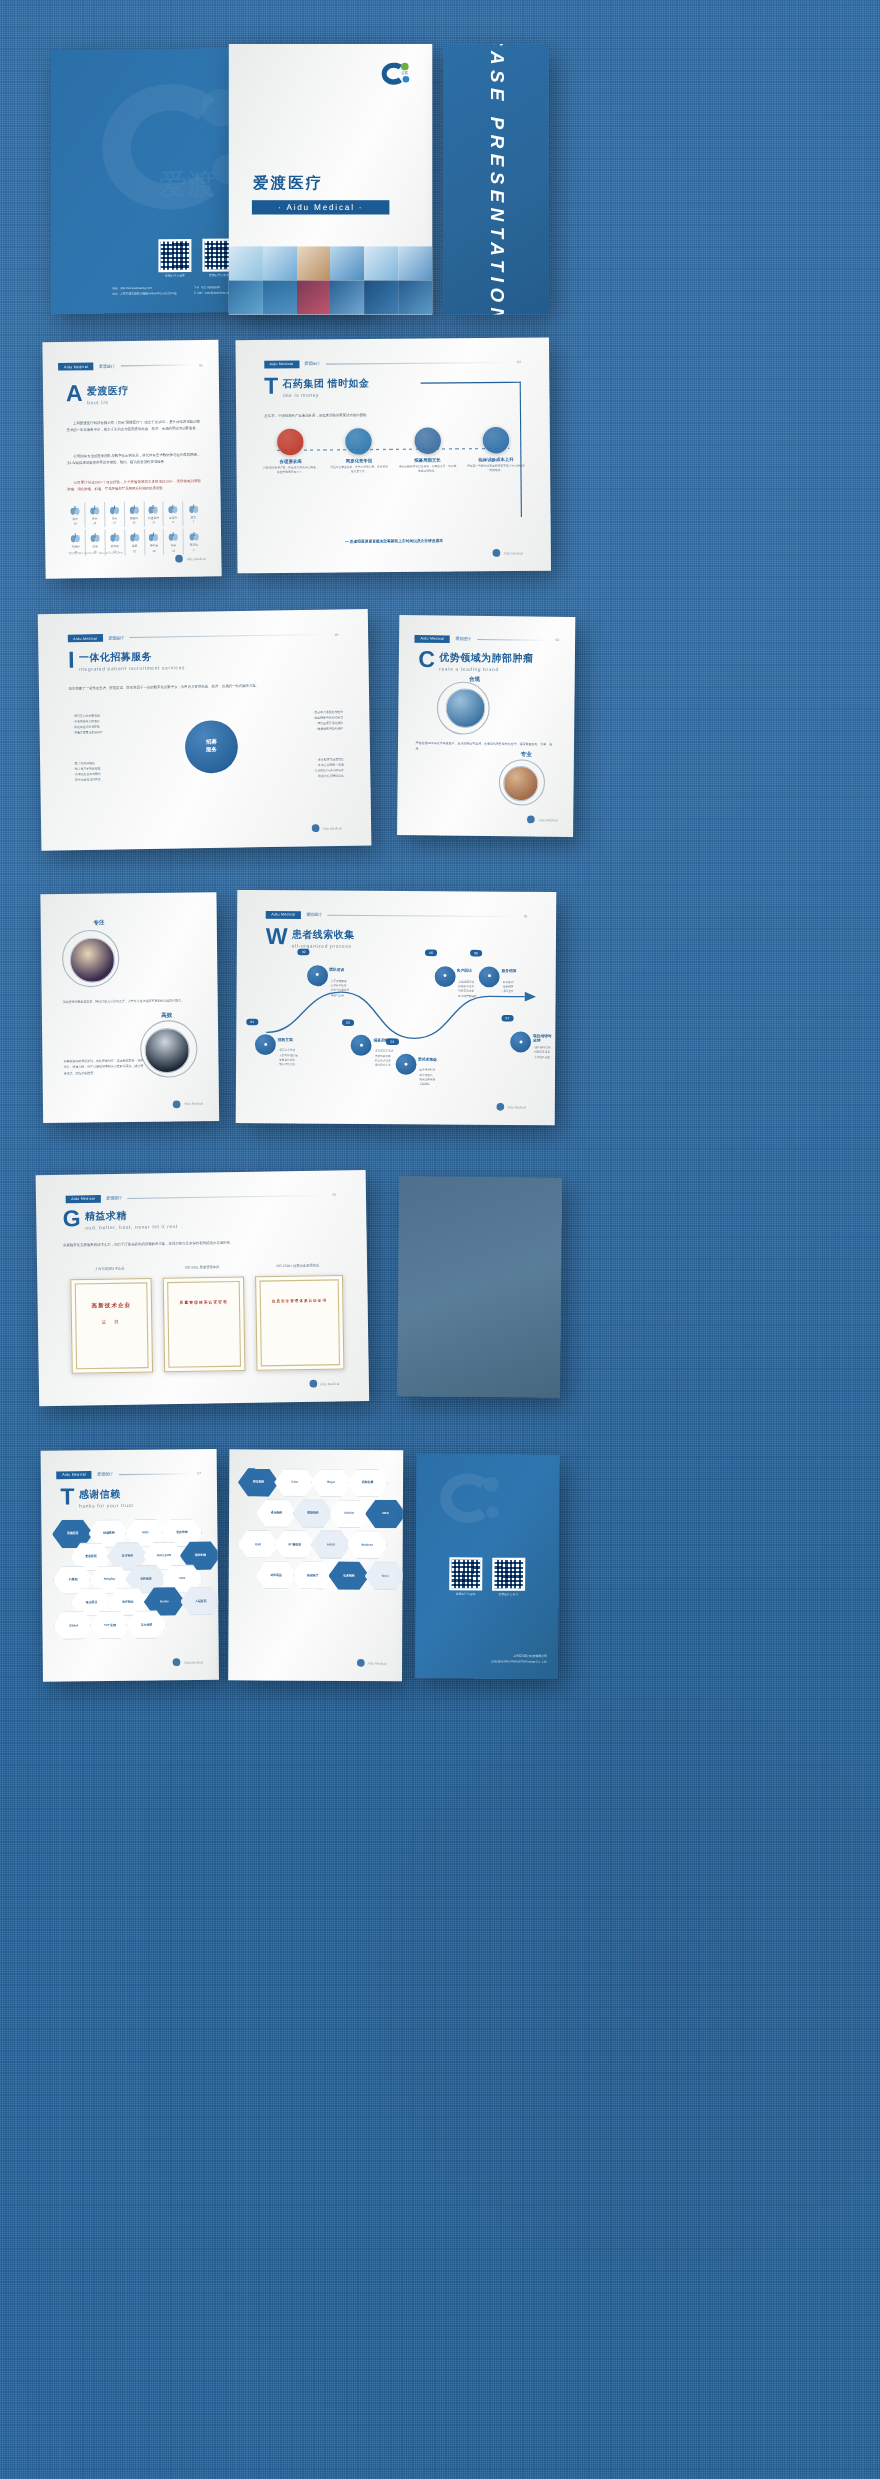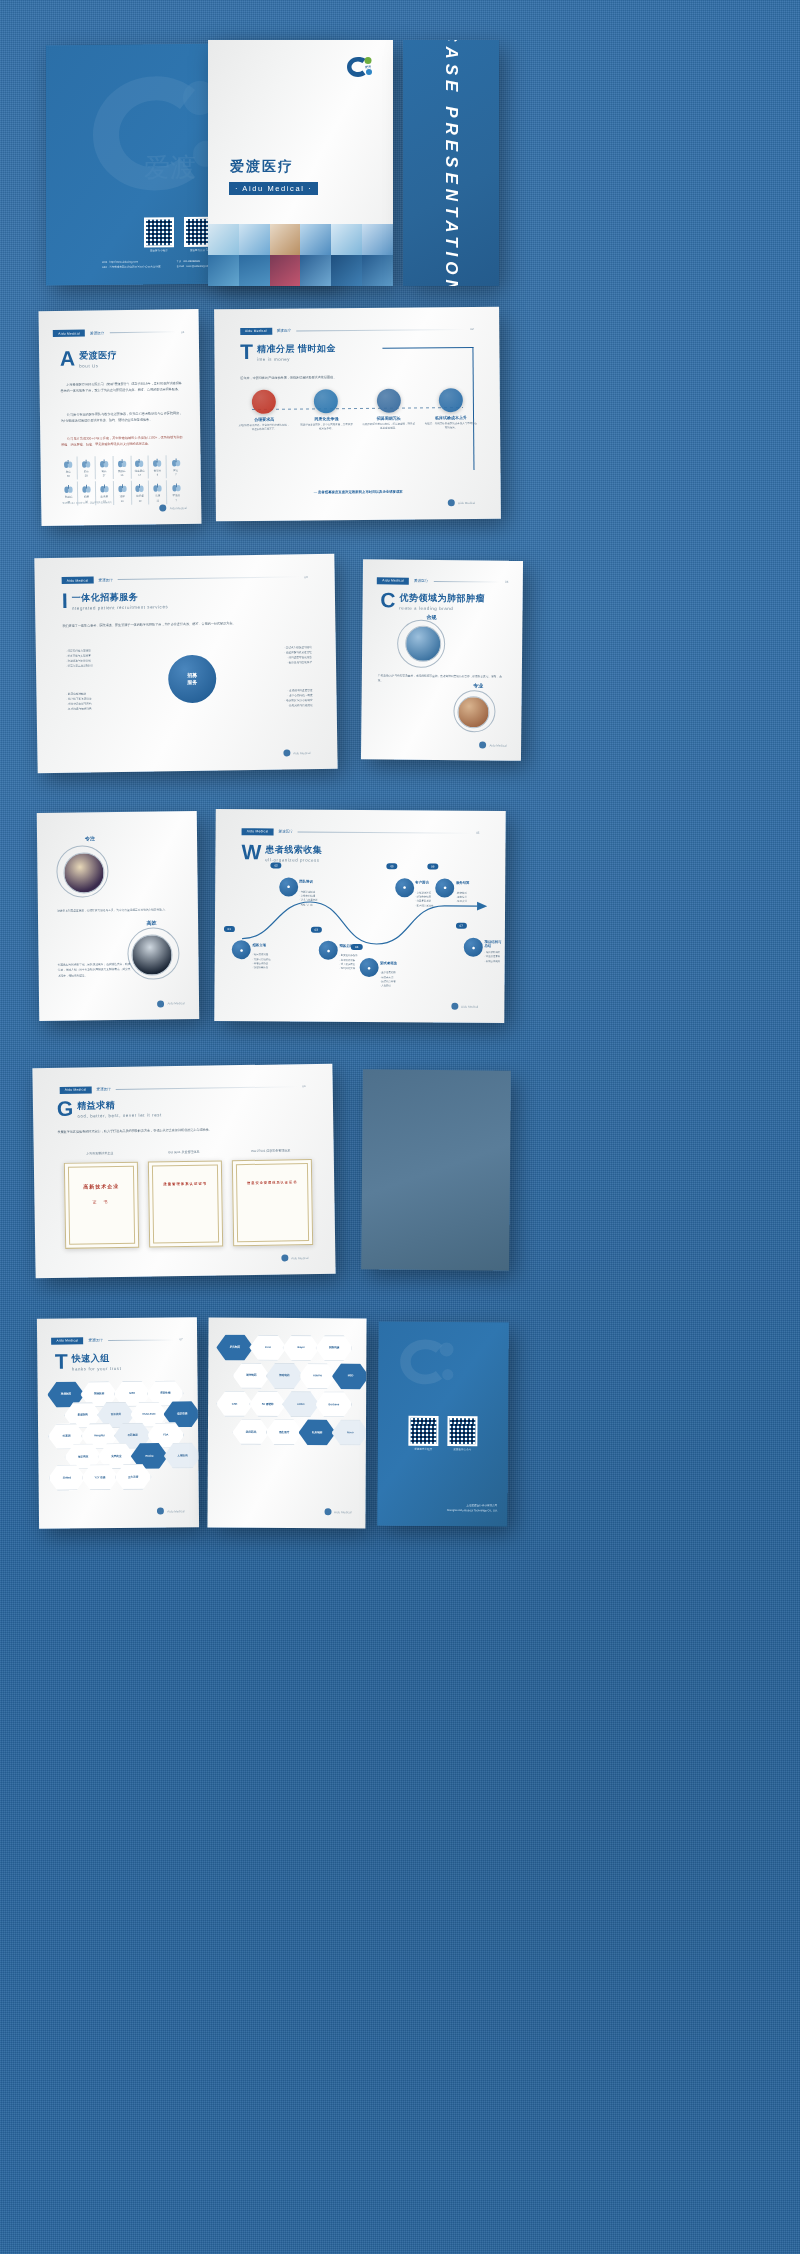--- a/index.html
+++ b/index.html
@@ -56,21 +56,21 @@
   .qr-cap{font-size:2.4px;color:#cfe0ee;text-align:center;margin-top:2px;letter-spacing:.2px;}
   .qr-wrap{display:flex;flex-direction:column;align-items:center;}
   .cov-foot{position:absolute;left:56px;bottom:10px;right:10px;
     display:flex;gap:16px;font-size:2.6px;color:#cde0f0;line-height:1.9;}
   .cov-foot .cn{font-size:5px;color:#dce9f5;white-space:nowrap;}
 
   .cov-front{left:208px;top:40px;width:185px;height:246px;}
   .cov-logo{position:absolute;right:16px;top:14px;width:34px;height:26px;}
   .cov-title{position:absolute;left:22px;top:118px;font-size:14px;font-weight:bold;color:#1c5a94;letter-spacing:2px;}
   .cov-sub{position:absolute;left:21px;top:142px;background:#1c5a94;color:#fff;
-           font-size:7.5px;letter-spacing:1.6px;padding:2px 6px;}
+           font-size:7.5px;letter-spacing:1.6px;padding:2px 24px;}
   .cov-grid{position:absolute;left:0;right:0;bottom:0;height:62px;display:flex;}
   .cov-grid .cell{flex:1;position:relative;}
   .cov-grid .cell .top,.cov-grid .cell .bot{height:50%;}
 
   .cov-spine{left:403px;top:40px;width:96px;height:246px;}
   .spine-text{
     position:absolute;left:50%;top:50%;
     transform:translate(-50%,-50%) rotate(90deg);
     white-space:nowrap;color:#fff;font-size:17px;font-style:italic;font-weight:bold;
     letter-spacing:5px;
@@ -397,21 +397,21 @@
   <div class="sheet paper" style="left:215px;top:308px;width:285px;height:212px;transform:rotate(-0.5deg);">
     <div class="pg-head">
       <span class="tag">Aidu Medical</span>
       <span class="cn">爱渡医疗</span>
       <span class="rule"></span>
       <span class="rn">02</span>
     </div>
     <div class="ttl-wrap" style="left:9%;top:16%">
       <div class="bigL">T</div>
       <div>
-        <div class="ttl-cn">精准分层 惜时如金</div>
+        <div class="ttl-cn">石药集团 惜时如金</div>
         <div class="ttl-en">ime is money</div>
       </div>
     </div>
     <div style="position:absolute;right:9%;top:19%;width:32%;height:1px;background:#1f5f9a"></div>
     <div style="position:absolute;right:9%;top:19%;width:1px;height:58%;background:#1f5f9a"></div>
 
     <div class="body-txt" style="left:9%;right:9%;top:31%">近年来，中国创新药产业蓬勃发展，但临床试验招募受试者依旧困难。</div>
 
     <div class="dotline" style="left:13%;right:13%;top:47%"></div>
     <div class="four" id="four-cards" style="left:8%;right:8%;top:38%">
@@ -696,21 +696,21 @@
   <div class="sheet paper" style="left:38px;top:1318px;width:160px;height:210px;transform:rotate(-0.6deg);">
     <div class="pg-head">
       <span class="tag">Aidu Medical</span>
       <span class="cn">爱渡医疗</span>
       <span class="rule"></span>
       <span class="rn">07</span>
     </div>
     <div class="ttl-wrap" style="left:11%;top:16%">
       <div class="bigL">T</div>
       <div>
-        <div class="ttl-cn">快速入组</div>
+        <div class="ttl-cn">感谢信赖</div>
         <div class="ttl-en">hanks for your trust</div>
       </div>
     </div>
     <div class="hexwall" id="hexwall-left" style="left:6%;right:4%;top:30%;height:62%">
         <div class="hx blue" style="left: 0%; top: 0%; width: 26%;">再鼎医药</div>
         <div class="hx " style="left: 23%; top: 0%; width: 26%;">恒瑞医药</div>
         <div class="hx " style="left: 46%; top: 0%; width: 26%;">MSD</div>
         <div class="hx " style="left: 69%; top: 0%; width: 26%;">君实生物</div>
         <div class="hx " style="left: 11.5%; top: 16%; width: 26%;">复星医药</div>
         <div class="hx lite" style="left: 34.5%; top: 16%; width: 26%;">百济神州</div>

